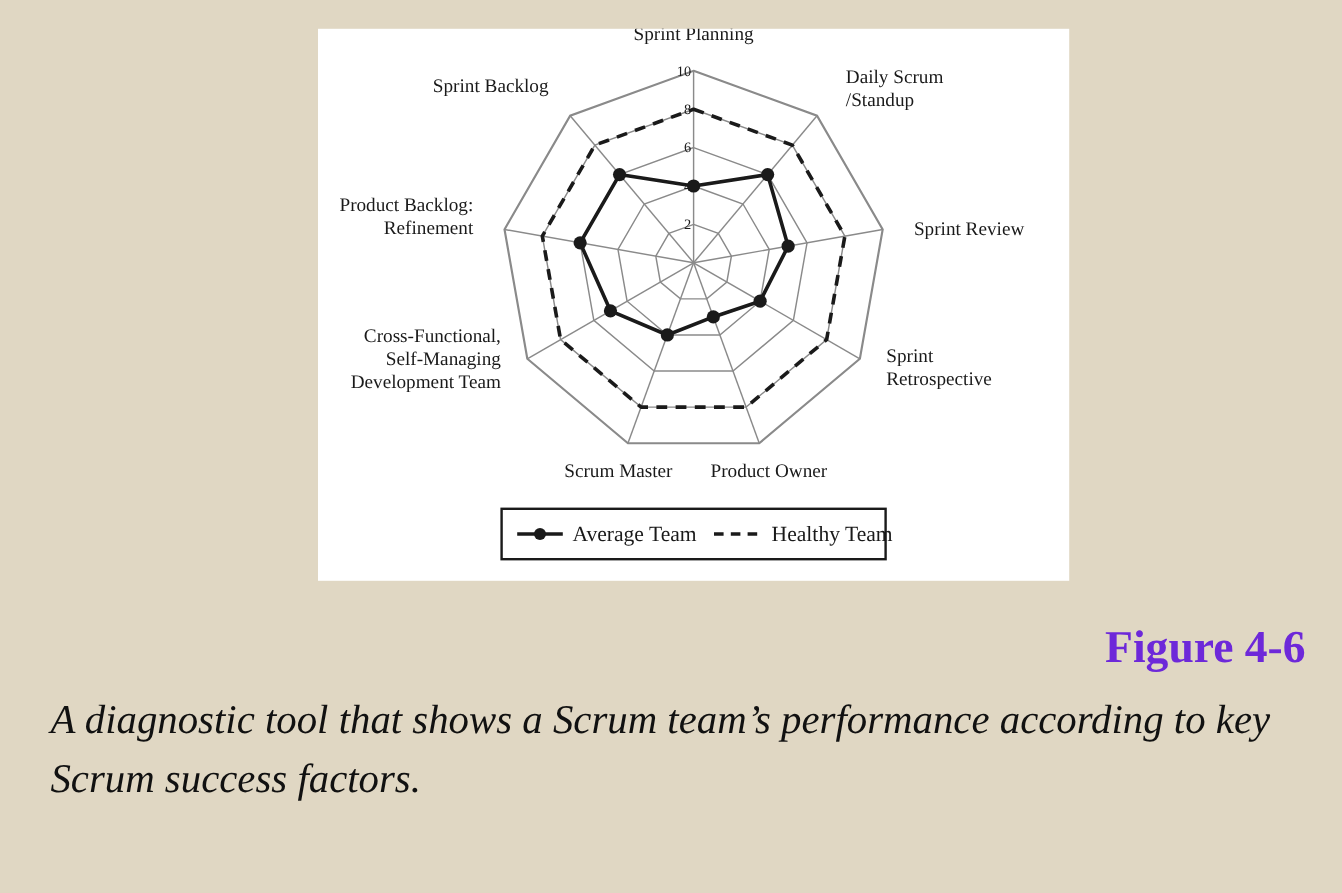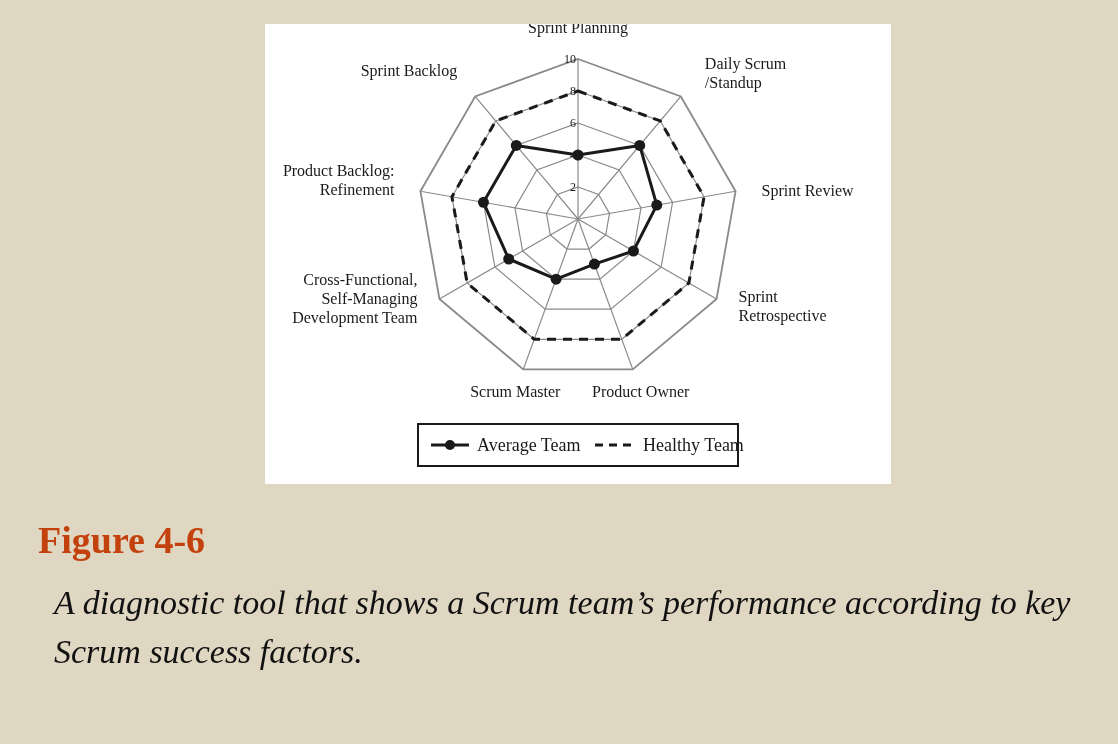--- a/index.html
+++ b/index.html
@@ -43,31 +43,32 @@
   #caption-block {
     position: absolute;
     left: 38px;
     top: 520px;
     width: 1050px;
   }
   #figure-number {
     font-family: "Liberation Serif", serif;
     font-size: 38px;
     font-weight: bold;
-    color: #c2410c;
+    color: #6d28d9;
     line-height: 1.1;
     margin: 0 0 14px 0;
+    text-align: right;
   }
   #figure-caption {
     font-family: "Liberation Serif", serif;
     font-size: 34px;
     font-style: italic;
     color: #111111;
     line-height: 1.45;
-    margin: 16px;
+    margin: 4px;
     max-width: 1040px;
   }
 </style>
 </head>
 <body>
 
 <div id="figure-panel">
   <svg id="radar-svg" width="626" height="460" viewBox="0 0 626 460" xmlns="http://www.w3.org/2000/svg">
 
     <g id="grid-group">

